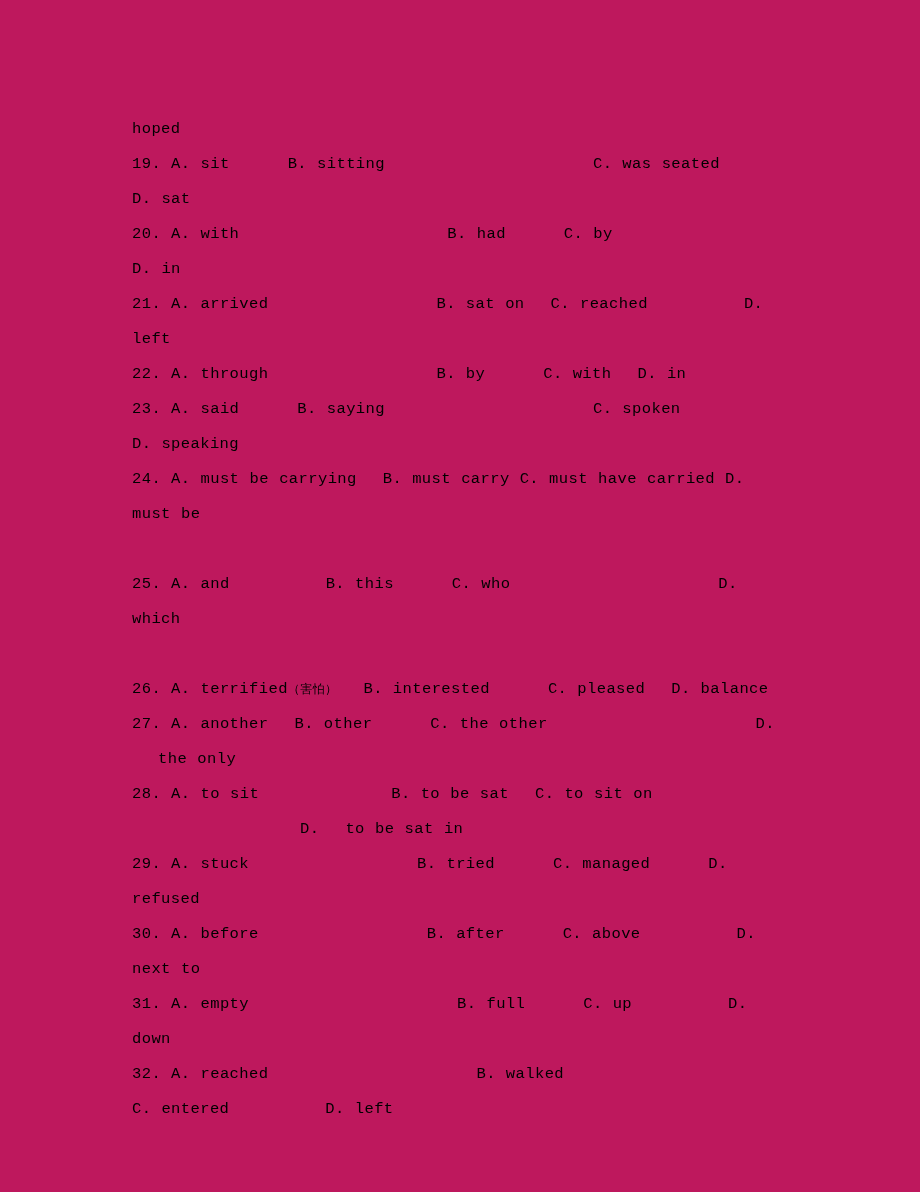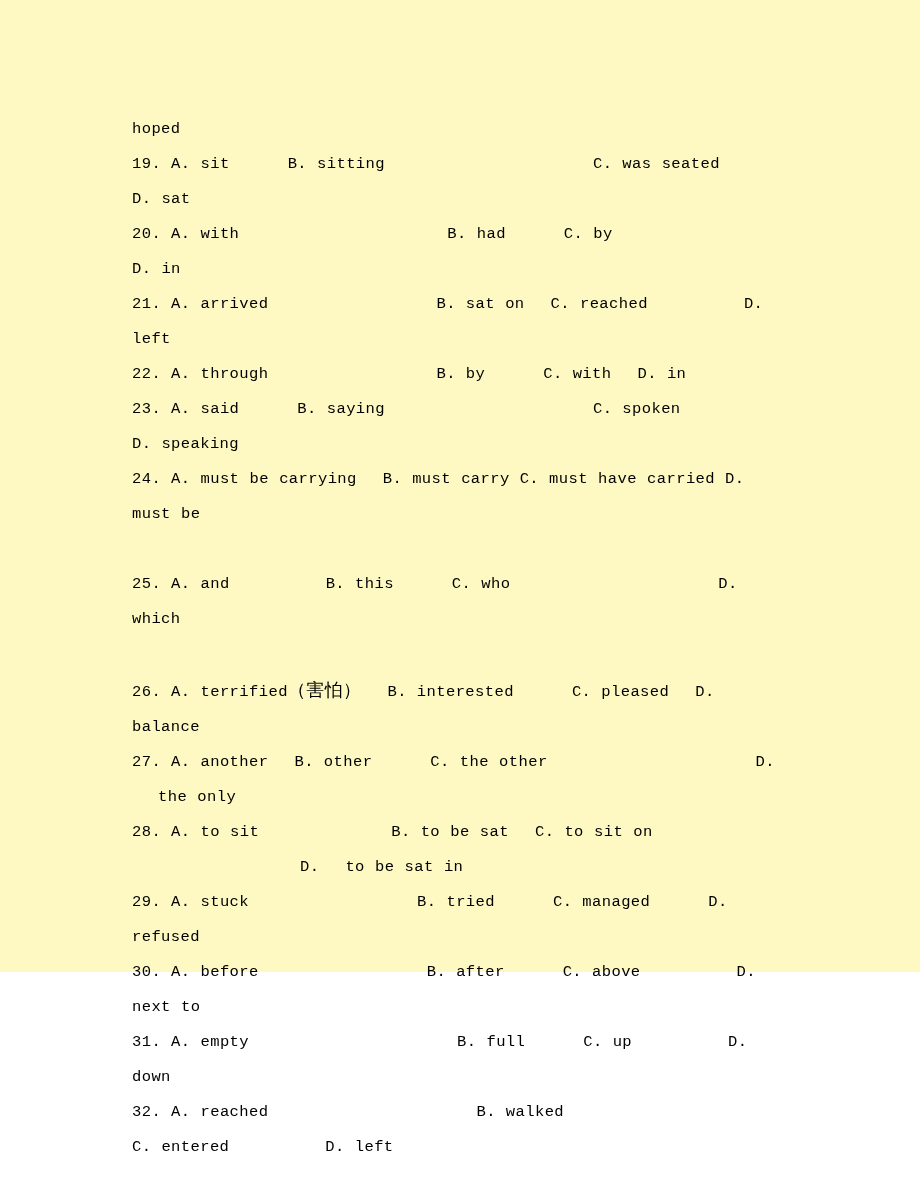--- a/index.html
+++ b/index.html
@@ -17,22 +17,22 @@
     color: #000000;
     -webkit-font-smoothing: antialiased;
   }
 
   
   .page {
     position: absolute;
     left: 0;
     top: 0;
     width: 920px;
-    height: 972px;
-    background: #fef9c3;
+    height: 1192px;
+    background: #be185d;
   }
 
   .content {
     position: absolute;
     left: 132px;
     top: 112px;
     width: 658px;
   }
 
   
@@ -64,21 +64,21 @@
   .gap-3x { display: inline-block; width: 208px; }
 
   .blankline {
     font-size: 15.5px;
     line-height: 35px;
     height: 35px;
   }
 
   .cjk {
     font-family: "DejaVu Sans", "Liberation Sans", sans-serif;
-    font-size: 18px;
+    font-size: 12px;
   }
 </style>
 </head>
 <body>
 
 <div class="page">
   <div class="content">
 
     <div class="qline"><span>hoped</span></div>
 

